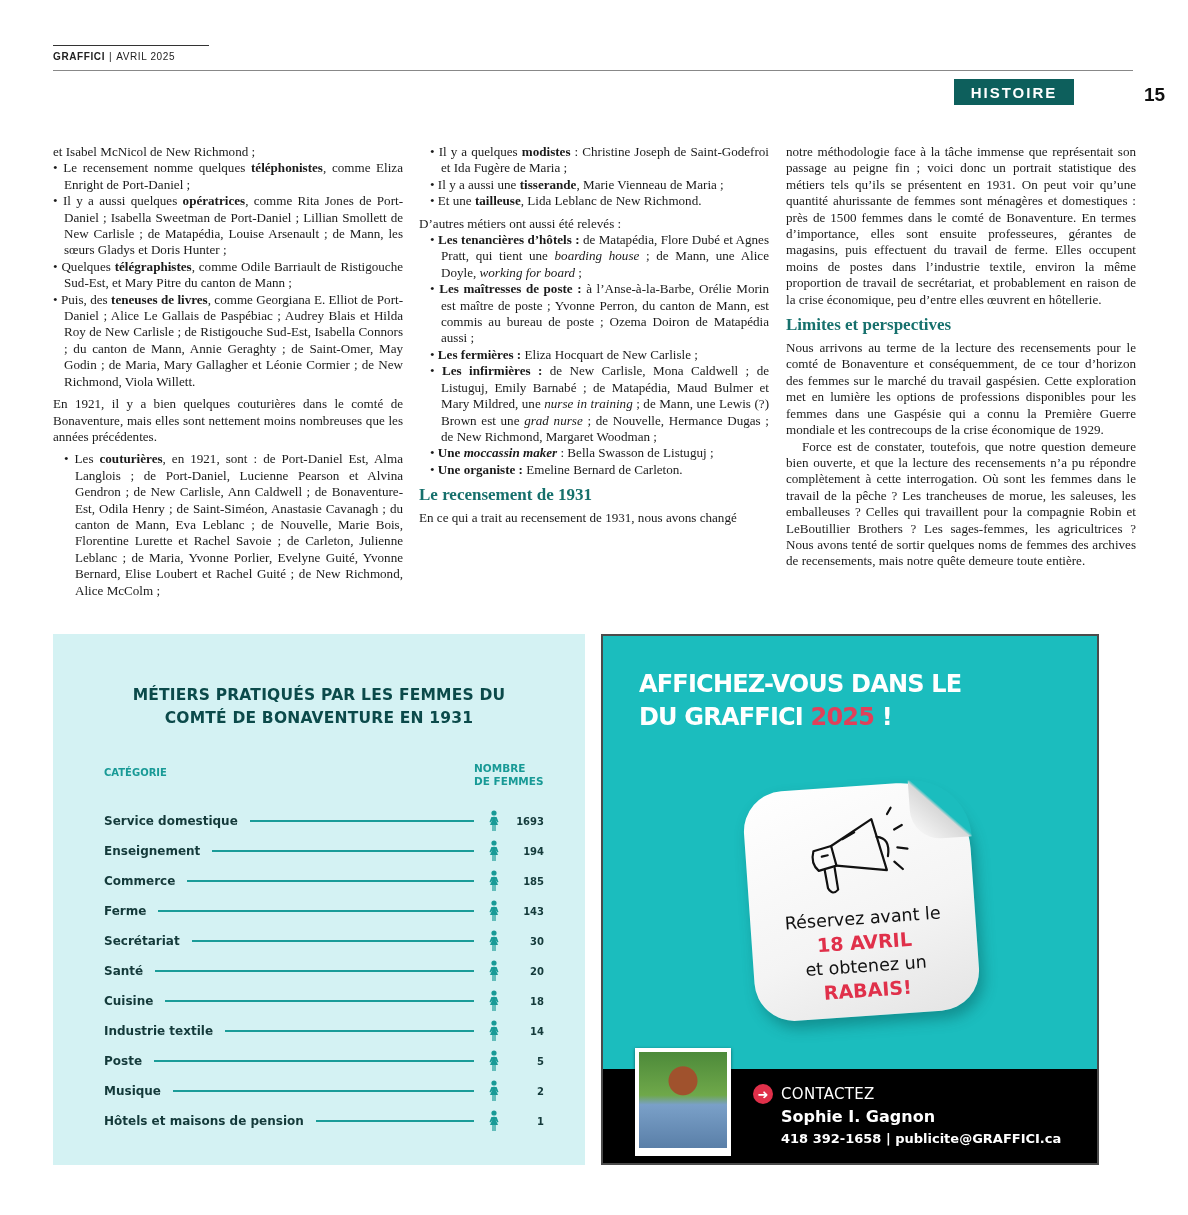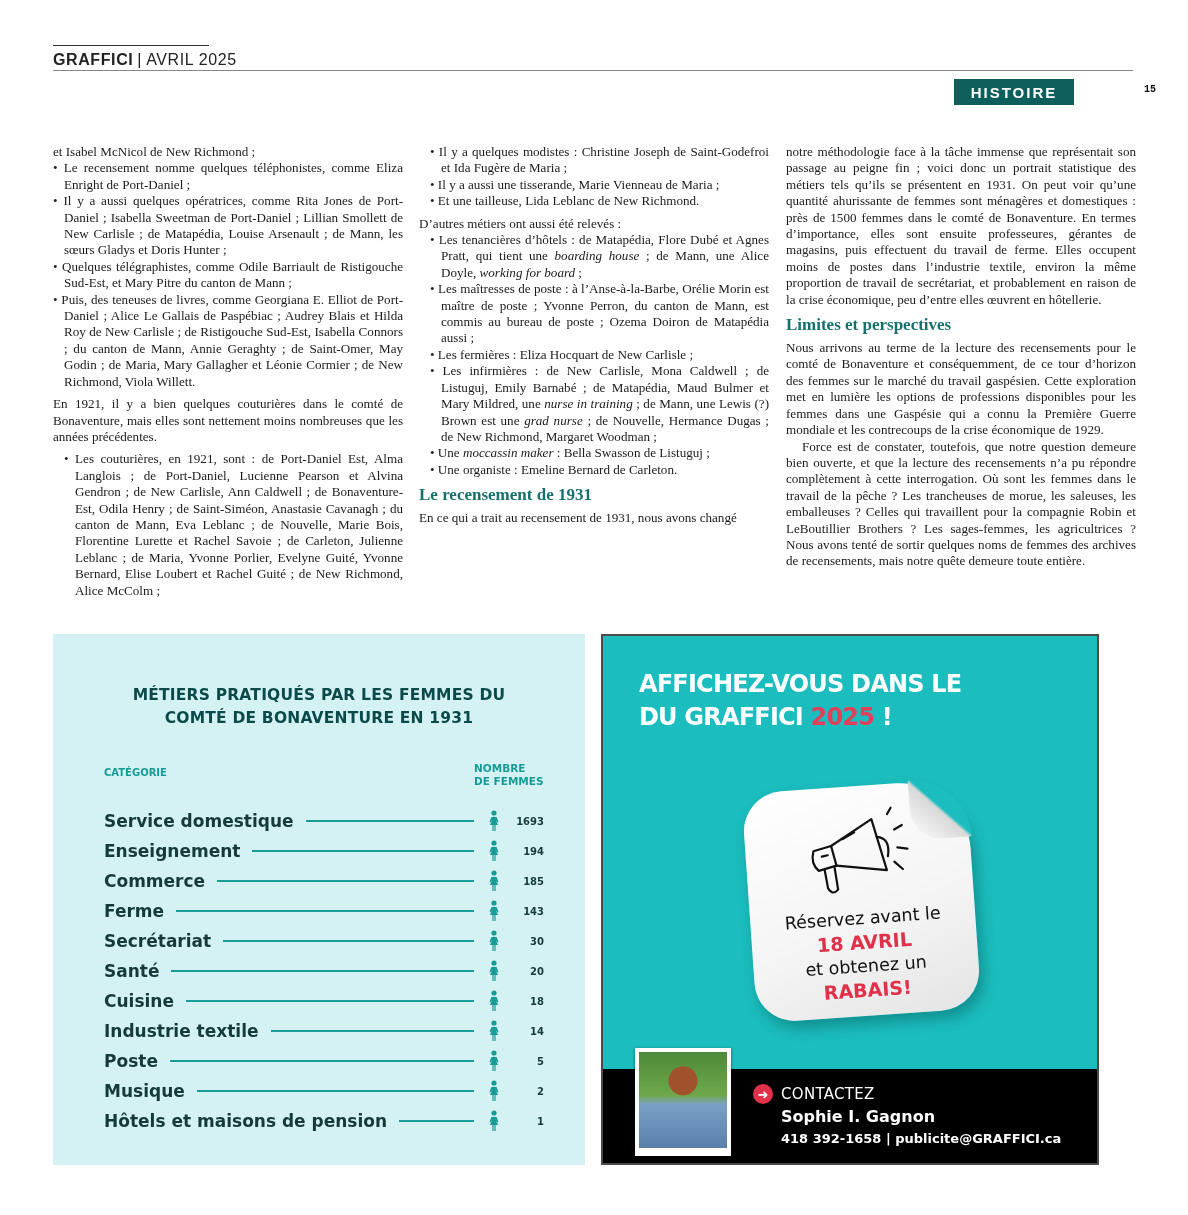--- a/index.html
+++ b/index.html
@@ -1,44 +1,44 @@
 <!DOCTYPE html>
 <html><head>
 <meta charset="utf-8">
 <style>
   * { box-sizing: border-box; margin: 0; padding: 0; }
   body { width: 1188px; height: 1215px; background: #ffffff; position: relative; font-family: "Liberation Serif", serif; color: #1a1a1a; overflow: hidden; }
   .topline { position: absolute; left: 53px; top: 45px; width: 156px; height: 1px; background: #333; }
-  .masthead { position: absolute; left: 53px; top: 51px; font-family: "Liberation Sans", sans-serif; font-size: 16px; color: #222; letter-spacing: 0.6px; }
+  .masthead { position: absolute; left: 53px; top: 51px; font-family: "Liberation Sans", sans-serif; font-size: 10px; color: #222; letter-spacing: 0.6px; }
   .masthead .brand { font-weight: bold; }
   .masthead .sep { margin: 0 4px; }
   .headrule { position: absolute; left: 53px; top: 70px; width: 1080px; height: 1px; background: #888; }
   .section-tag { position: absolute; left: 954px; top: 79px; width: 120px; height: 26px; background: #0d5f5c; color: #fff; font-family: "Liberation Sans", sans-serif; font-weight: bold; font-size: 15px; letter-spacing: 2px; display: flex; align-items: center; justify-content: center; }
-  .page-num { position: absolute; left: 1144px; top: 84px; font-family: Liberation Mono, monospace; font-size: 10px; font-weight: bold; color: #111; }
+  .page-num { position: absolute; left: 1144px; top: 84px; font-family: Liberation Sans, sans-serif; font-size: 19px; font-weight: bold; color: #111; }
 
   .col { position: absolute; top: 144px; width: 350px; font-size: 13.1px; line-height: 16.4px; text-align: justify; }
   .col1 { left: 53px; }
   .col2 { left: 419px; }
   .col3 { left: 786px; }
   .col p { margin: 0; }
   .col .bul { padding-left: 11px; }
   .col .gap { margin-top: 6px; }
-  .col b { font-weight: normal; margin-top: 44px; }
+  .col b { font-weight: bold; margin-top: 44px; }
   .col i { font-style: italic; }
   .subhead { font-family: "Liberation Serif", serif; color: #16706c; font-weight: bold; font-size: 17px; line-height: 22px; margin: 6px 0 4px 0; text-align: left; }
   .indent { text-indent: 16px; }
 
   
   .info { position: absolute; left: 53px; top: 634px; width: 532px; height: 531px; background: #d4f2f3; }
   .info-title { position: absolute; left: 0; width: 532px; top: 50px; text-align: center; font-family: "DejaVu Sans", sans-serif; font-weight: bold; font-size: 15.5px; line-height: 23px; color: #0b4a4a; letter-spacing: 0.2px; }
   .hdr-cat { position: absolute; left: 51px; top: 133px; font-family: "DejaVu Sans", sans-serif; font-weight: bold; font-size: 10px; color: #189a96; }
   .hdr-num { position: absolute; left: 421px; top: 128px; font-family: "DejaVu Sans", sans-serif; font-weight: bold; font-size: 10.5px; line-height: 13px; color: #189a96; }
   .rows { position: absolute; left: 51px; top: 172px; width: 440px; }
   .row { display: flex; align-items: center; height: 30px; }
-  .row .lbl { font-family: "DejaVu Sans", sans-serif; font-weight: bold; font-size: 17px; color: #143a3a; white-space: nowrap; }
+  .row .lbl { font-family: "DejaVu Sans", sans-serif; font-weight: bold; font-size: 12px; color: #143a3a; white-space: nowrap; }
   .row .line { flex: 1; height: 1.5px; background: #1a9c98; margin: 0 14px 0 12px; }
   .row .fig { width: 12px; height: 22px; margin-right: 10px; }
   .row .val { width: 34px; text-align: right; font-family: "DejaVu Sans", sans-serif; font-weight: bold; font-size: 10px; color: #143a3a; }
 
   
   .ad { position: absolute; left: 601px; top: 634px; width: 498px; height: 531px; background: #1bbdbe; border: 2px solid #4b4b4b; overflow: hidden; }
   .ad-head { position: absolute; left: 36px; top: 32px; font-family: "DejaVu Sans", sans-serif; font-weight: bold; font-size: 24px; line-height: 33px; color: #fff; letter-spacing: -0.8px; }
   .ad-head .red { color: #e0405a; }
   .sticker { position: absolute; left: 146px; top: 150px; width: 225px; height: 230px; background: linear-gradient(160deg, #ffffff 0%, #f4f4f4 60%, #e4e4e4 100%); border-radius: 40px 70px 40px 40px; transform: rotate(-4deg); box-shadow: 4px 8px 14px rgba(0,60,60,0.35); }
   .sticker .curl { position: absolute; right: -2px; top: -2px; width: 60px; height: 60px; background: linear-gradient(225deg, #1bbdbe 0%, #1bbdbe 48%, #d8d8d8 52%, #ffffff 100%); border-radius: 0 60px 0 30px; }

